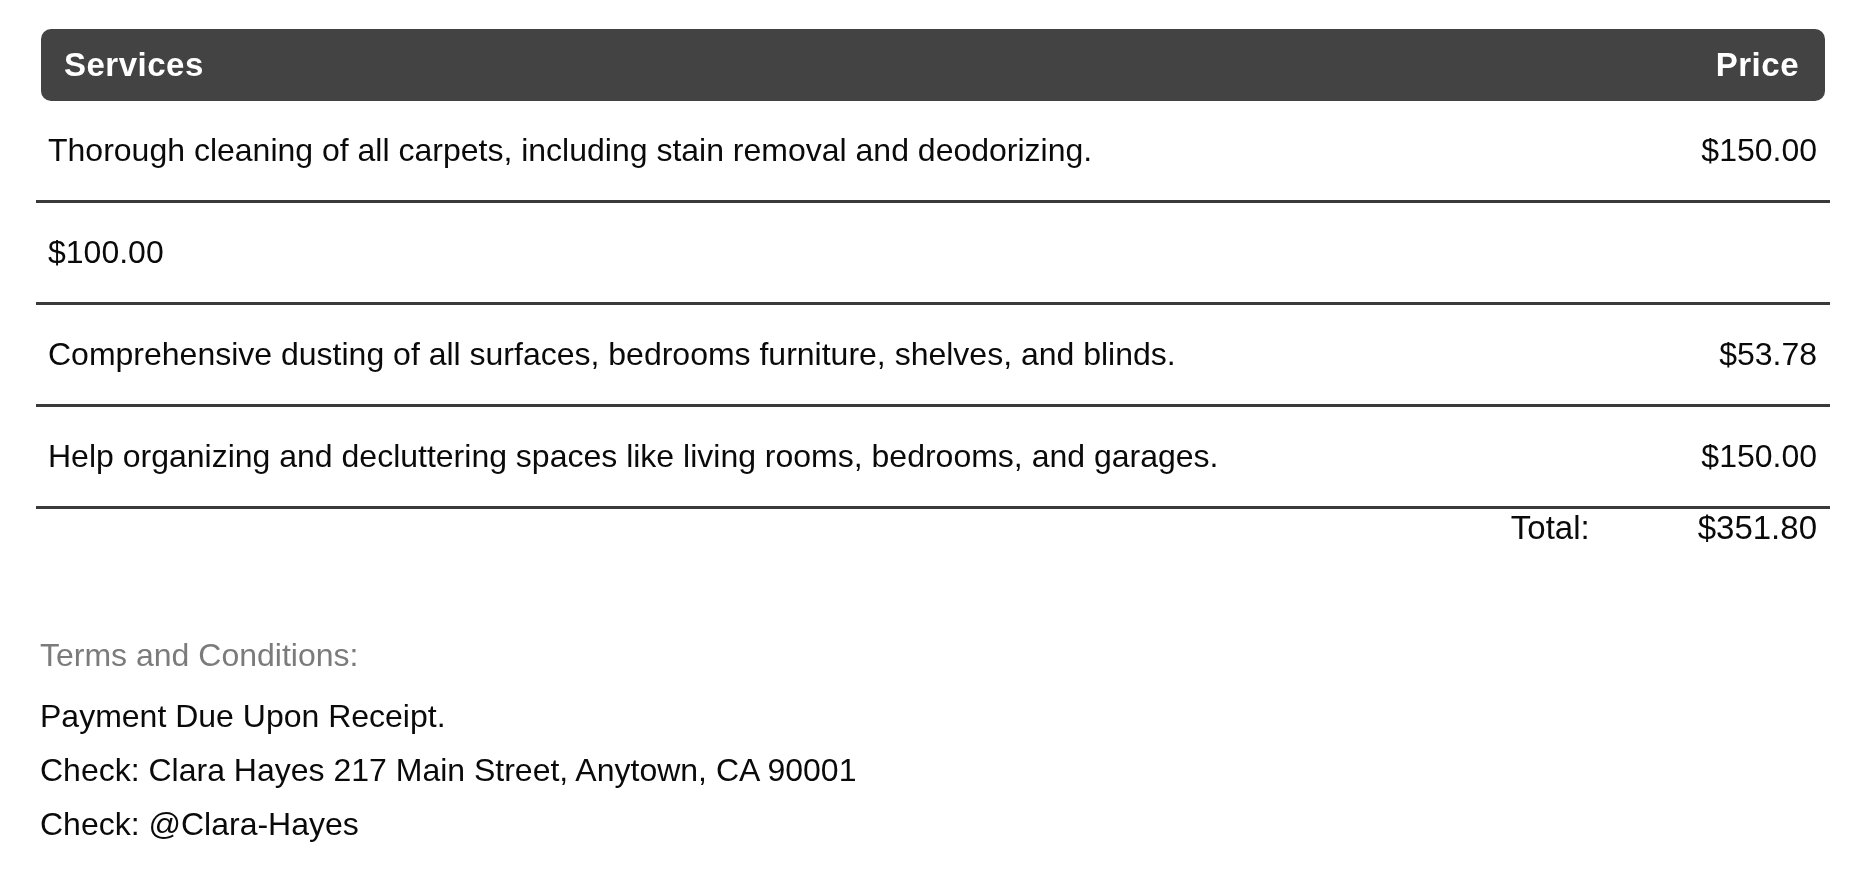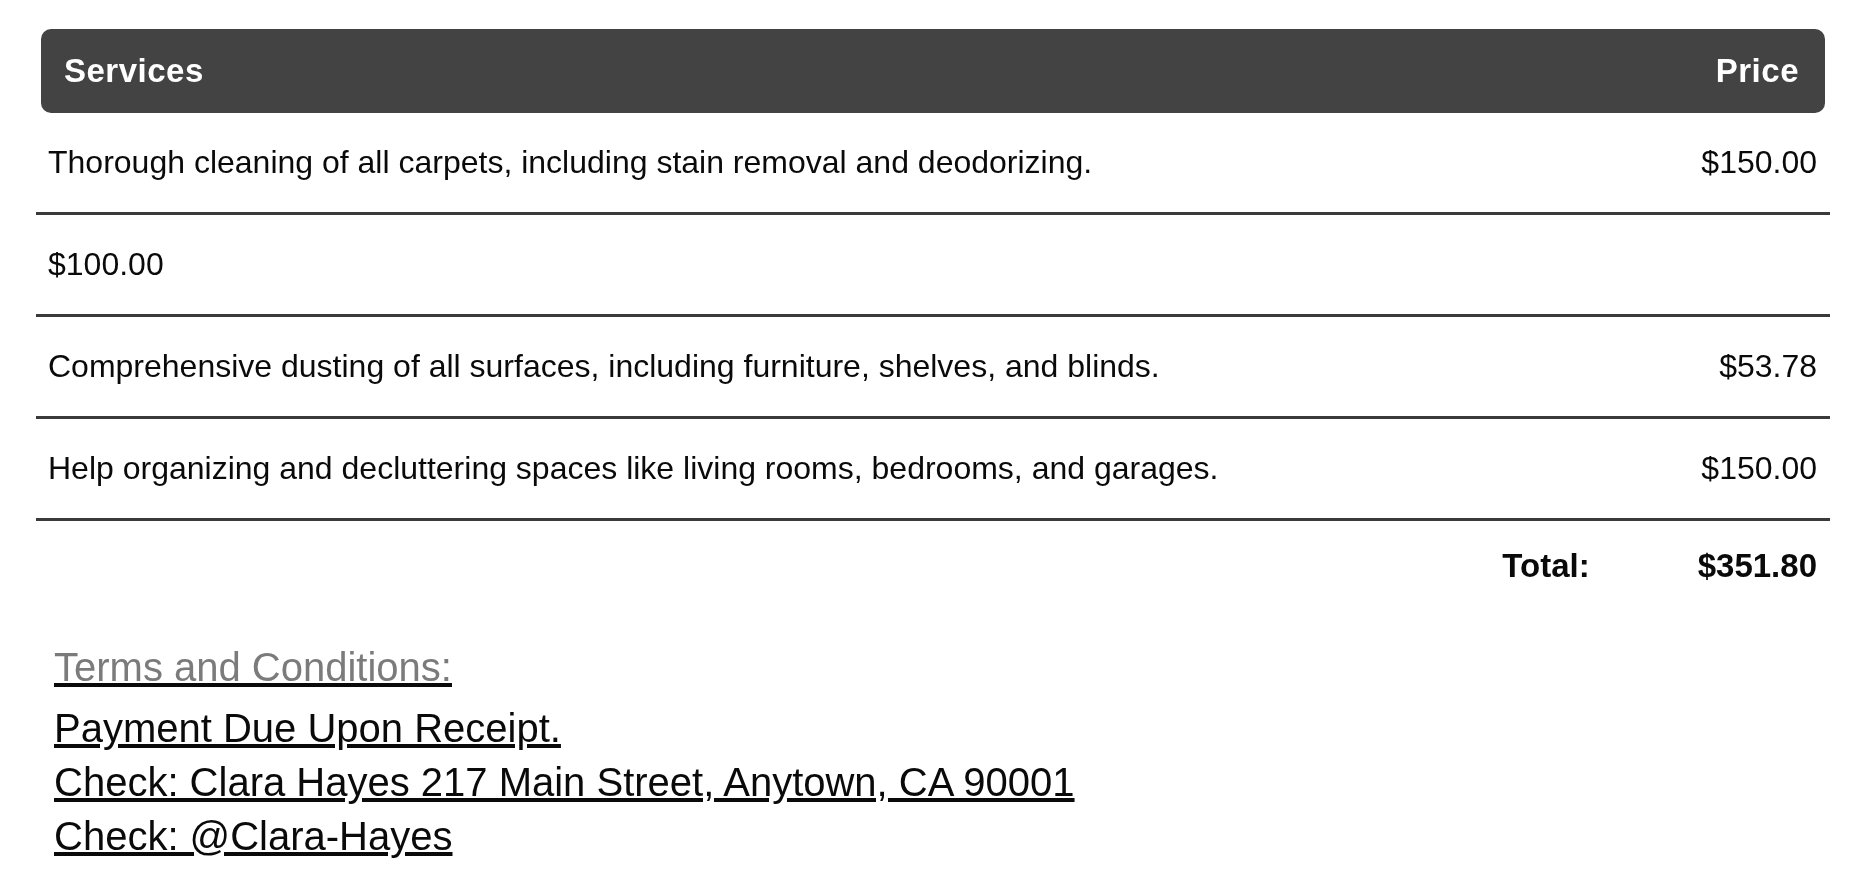--- a/index.html
+++ b/index.html
@@ -16,21 +16,21 @@
   }
   .page {
     width: 1868px;
     height: 870px;
     box-sizing: border-box;
   }
   .services-table {
     margin: 29px 38px 0 36px;
   }
   .thead {
-    height: 84px;
+    height: 72px;
     margin: 0 5px;
     background: #434343;
     border-radius: 10px;
     display: flex;
     justify-content: space-between;
     align-items: center;
     padding: 0 26px 0 23px;
     box-sizing: border-box;
     color: #ffffff;
     font-weight: 700;
@@ -50,32 +50,30 @@
   .trow .desc {
     white-space: nowrap;
   }
   .trow .price {
     white-space: nowrap;
   }
   .total-row {
     height: 90px;
     display: flex;
     justify-content: flex-end;
-    align-items: center;
     padding-right: 13px;
-    font-weight: 700;
+    font-weight: 400;
     font-size: 33px;
   }
   .total-label {
     margin-right: 108px;
   }
   .terms {
-    margin: 36px 0 0 54px;
-    font-size: 40px;
-    text-decoration: underline;
+    margin: 36px 0 0 40px;
+    font-size: 32px;
   }
   .terms-heading {
     color: #7b7b7b;
     line-height: 40px;
     margin-bottom: 14px;
   }
   .terms-line {
     line-height: 54px;
     white-space: nowrap;
   }
@@ -95,21 +93,21 @@
     <div class="trow">
       <span class="desc">Thorough cleaning of all carpets, including stain removal and deodorizing.</span>
       <span class="price">$150.00</span>
     </div>
 
     <div class="trow">
       <span class="price">$100.00</span>
     </div>
 
     <div class="trow">
-      <span class="desc">Comprehensive dusting of all surfaces, including furniture, shelves, and blinds.</span>
+      <span class="desc">Comprehensive dusting of all surfaces, bedrooms furniture, shelves, and blinds.</span>
       <span class="price">$53.78</span>
     </div>
 
     <div class="trow">
       <span class="desc">Help organizing and decluttering spaces like living rooms, bedrooms, and garages.</span>
       <span class="price">$150.00</span>
     </div>
 
     <div class="total-row">
       <span class="total-label">Total:</span>

